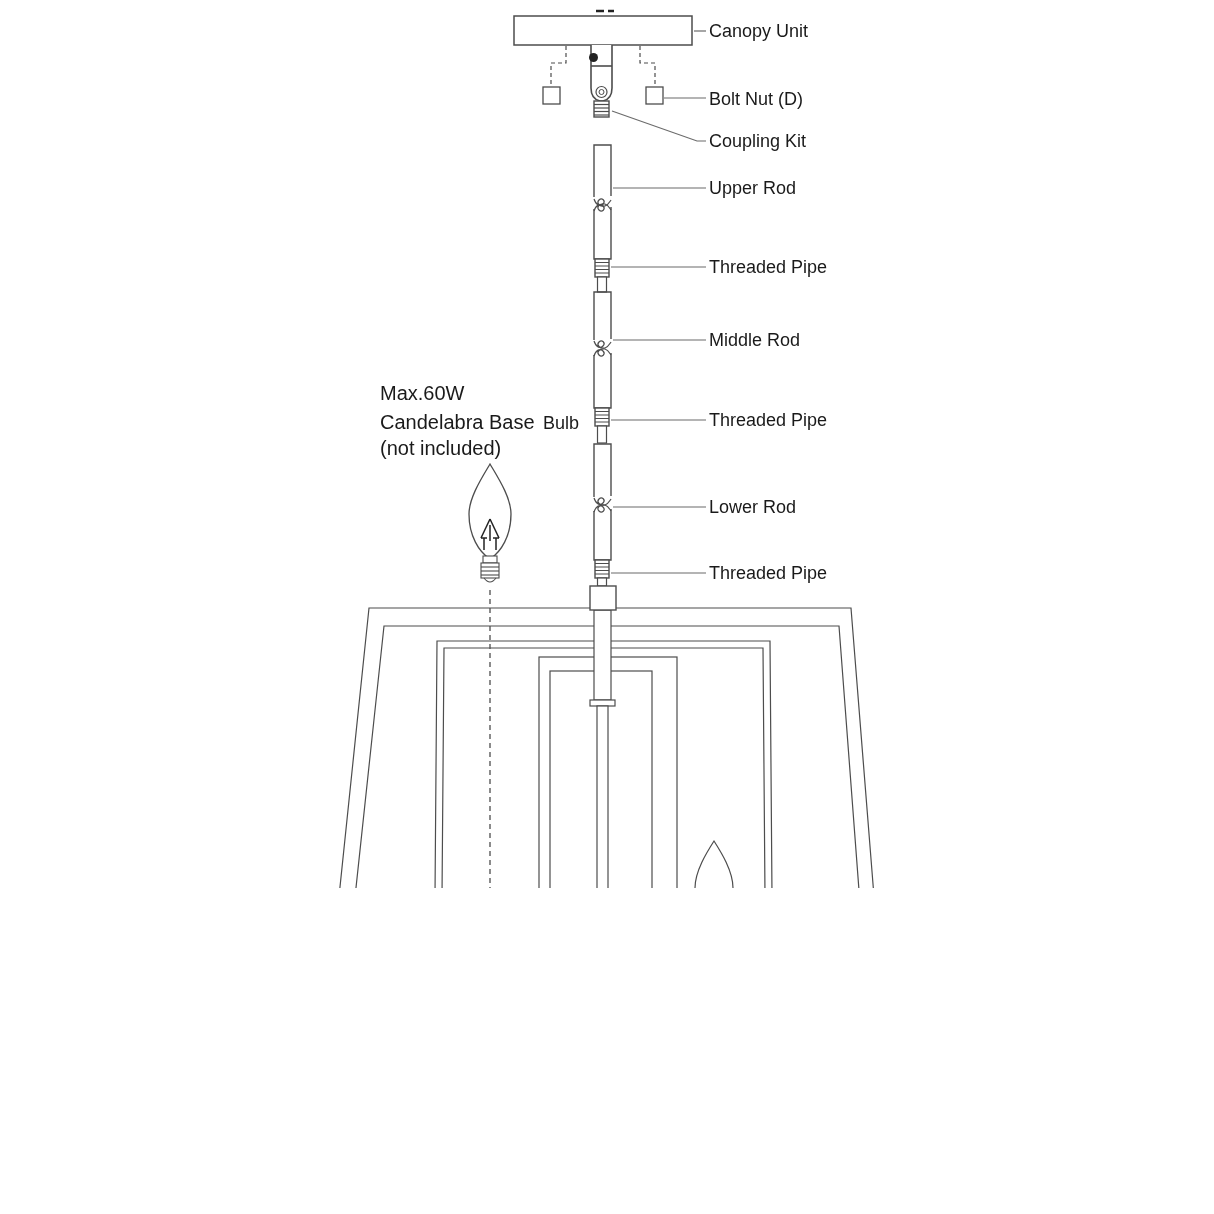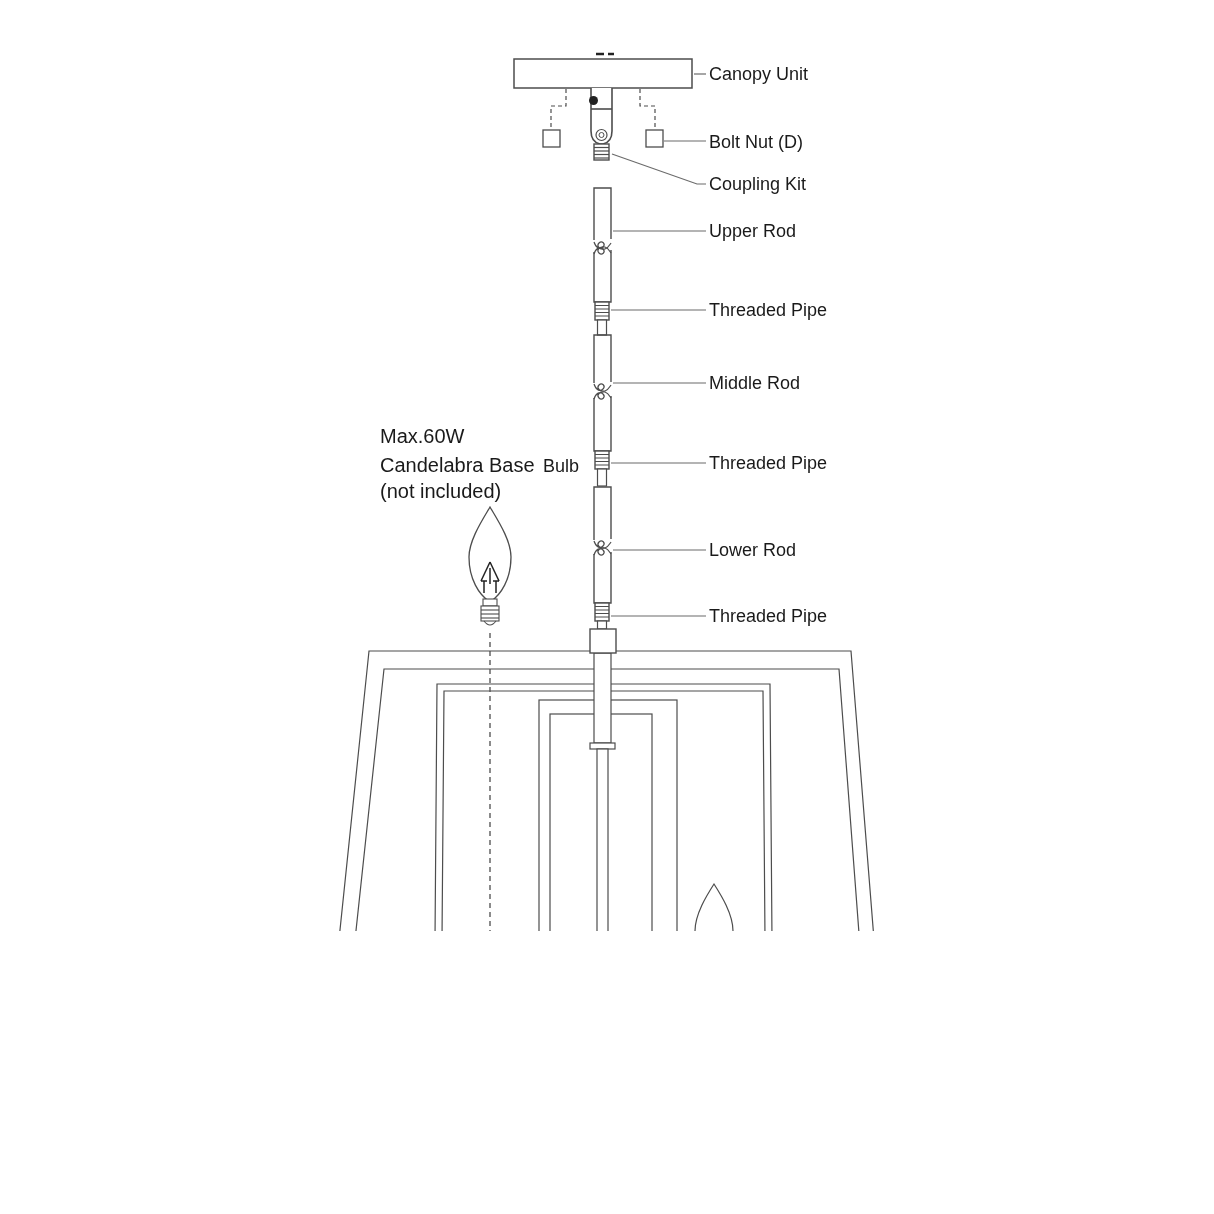--- a/index.html
+++ b/index.html
@@ -9,21 +9,20 @@
     width: 1214px;
     height: 1214px;
     font-family: "Liberation Sans", sans-serif;
   }
   #stage {
     position: relative;
     width: 1214px;
     height: 888px;
     background: #ffffff;
     overflow: hidden;
-    margin-top: 43px;
   }
   svg { display: block; }
   text {
     font-family: "Liberation Sans", sans-serif;
     fill: #1a1a1a;
   }
   .part-label { font-size: 18px; }
   .note-line  { font-size: 20px; }
   .note-small { font-size: 18px; }
 </style>

